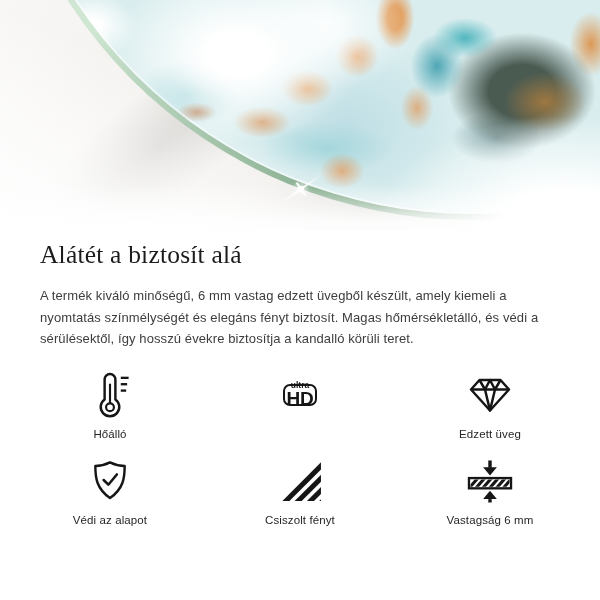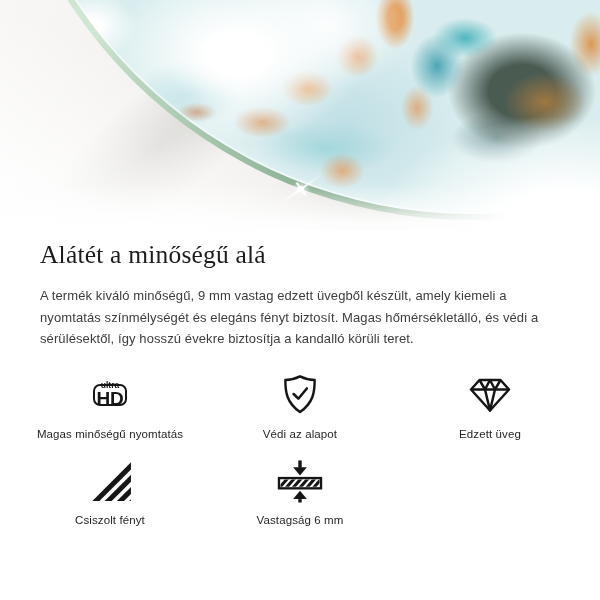--- a/index.html
+++ b/index.html
@@ -90,58 +90,70 @@
   <div class="sparkle">
     <i class="s1"></i>
       <i class="s2"></i>
       <i class="s3"></i>
   </div>
   <div class="glare"></div>
 </div>
 
 <div class="content">
   <h1>
-    <span>Alátét a minőségű alá</span>
+    <span>Alátét a biztosít alá</span>
   </h1>
-  <p class="desc">A termék kiváló minőségű, 9 mm vastag edzett üvegből készült, amely kiemeli a nyomtatás színmélységét és elegáns fényt biztosít. Magas hőmérsékletálló, és védi a sérülésektől, így hosszú évekre biztosítja a kandalló körüli teret.</p>
+  <p class="desc">A termék kiváló minőségű, 6 mm vastag edzett üvegből készült, amely kiemeli a nyomtatás színmélységét és elegáns fényt biztosít. Magas hőmérsékletálló, és védi a sérülésektől, így hosszú évekre biztosítja a kandalló körüli teret.</p>
 </div>
 
 <div class="features">
 
+  <div class="feature">
+    <div class="icon-box">
+      <svg width="40" height="47" viewBox="0 0 40 48">
+        <path d="M14.5 8.5 a5.5 5.5 0 0 1 11 0 V29 a9.5 9.5 0 1 1 -11 0 Z"></path>
+        <line x1="20" y1="13" x2="20" y2="33.5" stroke-width="2.2"></line>
+        <circle cx="20" cy="37" r="4" stroke-width="2.2"></circle>
+        <line x1="31" y1="7" x2="39" y2="7" stroke-width="2.4"></line>
+        <line x1="31" y1="13.5" x2="37.5" y2="13.5" stroke-width="2.4"></line>
+        <line x1="31" y1="20" x2="36.5" y2="20" stroke-width="2.4"></line>
+      </svg>
+    </div>
+    <div class="label">Hőálló</div>
+  </div>
 
   <div class="feature">
     <div class="icon-box">
       <div class="hd-box">
         <span class="t">ultra</span>
         <span class="b">HD</span>
       </div>
     </div>
-    <div class="label">Magas minőségű nyomtatás</div>
-  </div>
-
-  <div class="feature">
-    <div class="icon-box">
-      <svg width="40" height="43" viewBox="0 0 40 44">
-        <path d="M20 3.5 C25 6 30.5 7.2 35 7.2 C35 19 34 30 20 40 C6 30 5 19 5 7.2 C9.5 7.2 15 6 20 3.5 Z" stroke-linejoin="round"></path>
-        <path d="M13.5 21.5 L18.3 26.3 L27 15.8" stroke-width="2.6" stroke-linecap="round" stroke-linejoin="round"></path>
-      </svg>
-    </div>
-    <div class="label">Védi az alapot</div>
   </div>
 
   <div class="feature">
     <div class="icon-box">
       <svg width="44" height="36" viewBox="0 0 44 36" stroke-width="2.3" stroke-linejoin="round">
         <path d="M11.5 3 H32.5 L41 12.5 L22 33.5 L3 12.5 Z"></path>
         <path d="M3 12.5 H41"></path>
         <path d="M11.5 3 L17 12.5 L22 3 L27 12.5 L32.5 3"></path>
         <path d="M17 12.5 L22 33.5 L27 12.5"></path>
       </svg>
     </div>
     <div class="label">Edzett üveg</div>
+  </div>
+
+  <div class="feature">
+    <div class="icon-box">
+      <svg width="40" height="43" viewBox="0 0 40 44">
+        <path d="M20 3.5 C25 6 30.5 7.2 35 7.2 C35 19 34 30 20 40 C6 30 5 19 5 7.2 C9.5 7.2 15 6 20 3.5 Z" stroke-linejoin="round"></path>
+        <path d="M13.5 21.5 L18.3 26.3 L27 15.8" stroke-width="2.6" stroke-linecap="round" stroke-linejoin="round"></path>
+      </svg>
+    </div>
+    <div class="label">Védi az alapot</div>
   </div>
 
   <div class="feature">
     <div class="icon-box">
       <svg width="44" height="40" viewBox="0 0 46 44">
         <defs>
             <clipPath id="tri">
               <polygon points="0,44 46,-2 46,44"></polygon>
             </clipPath>
           </defs>

